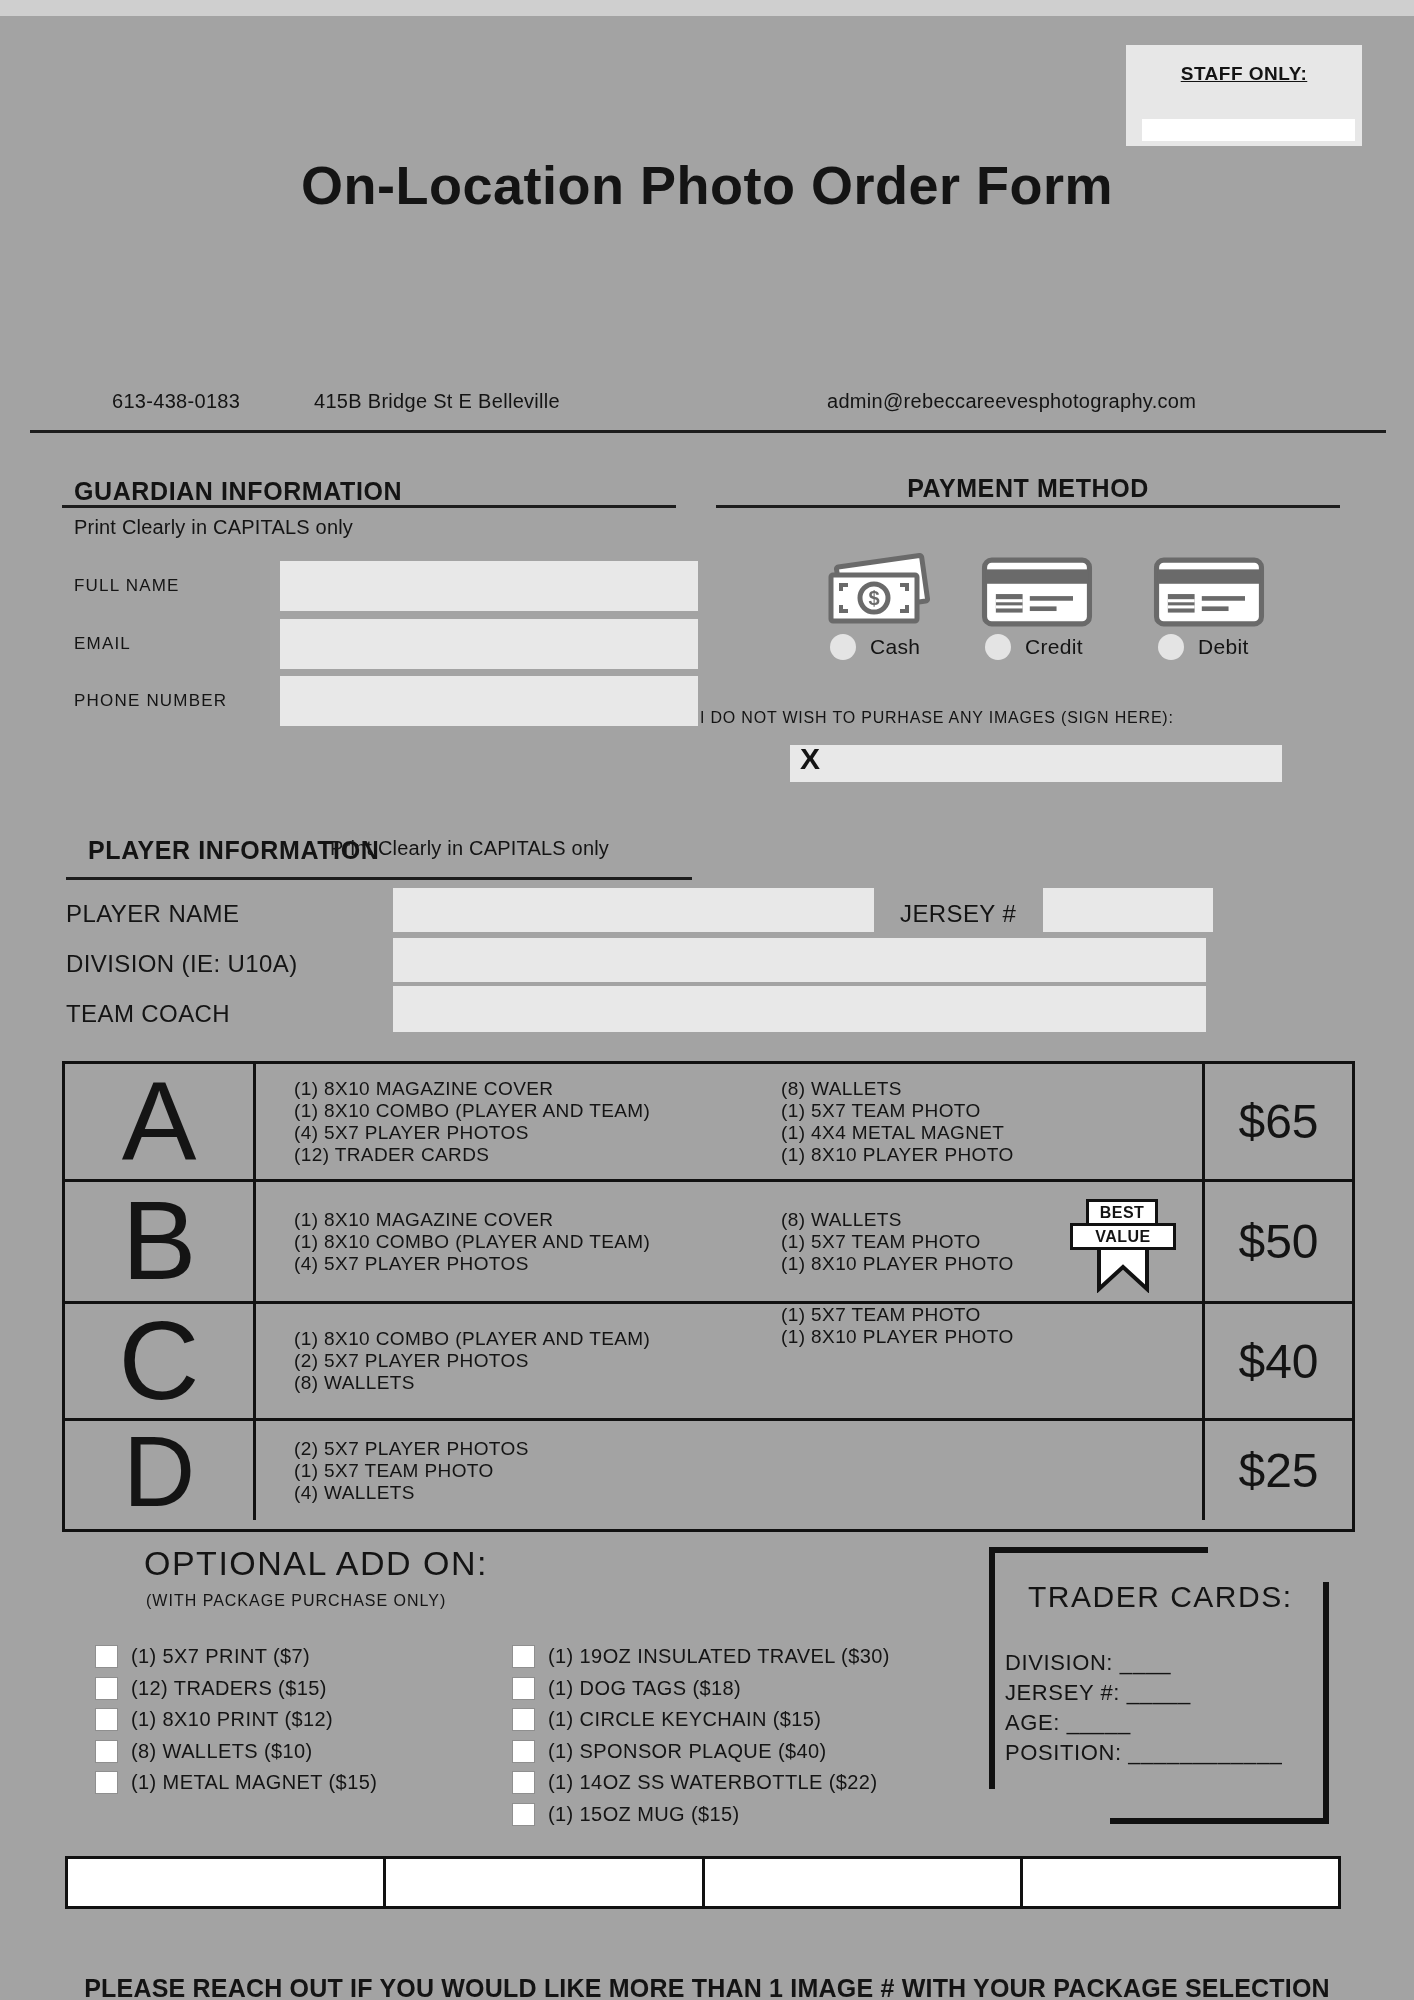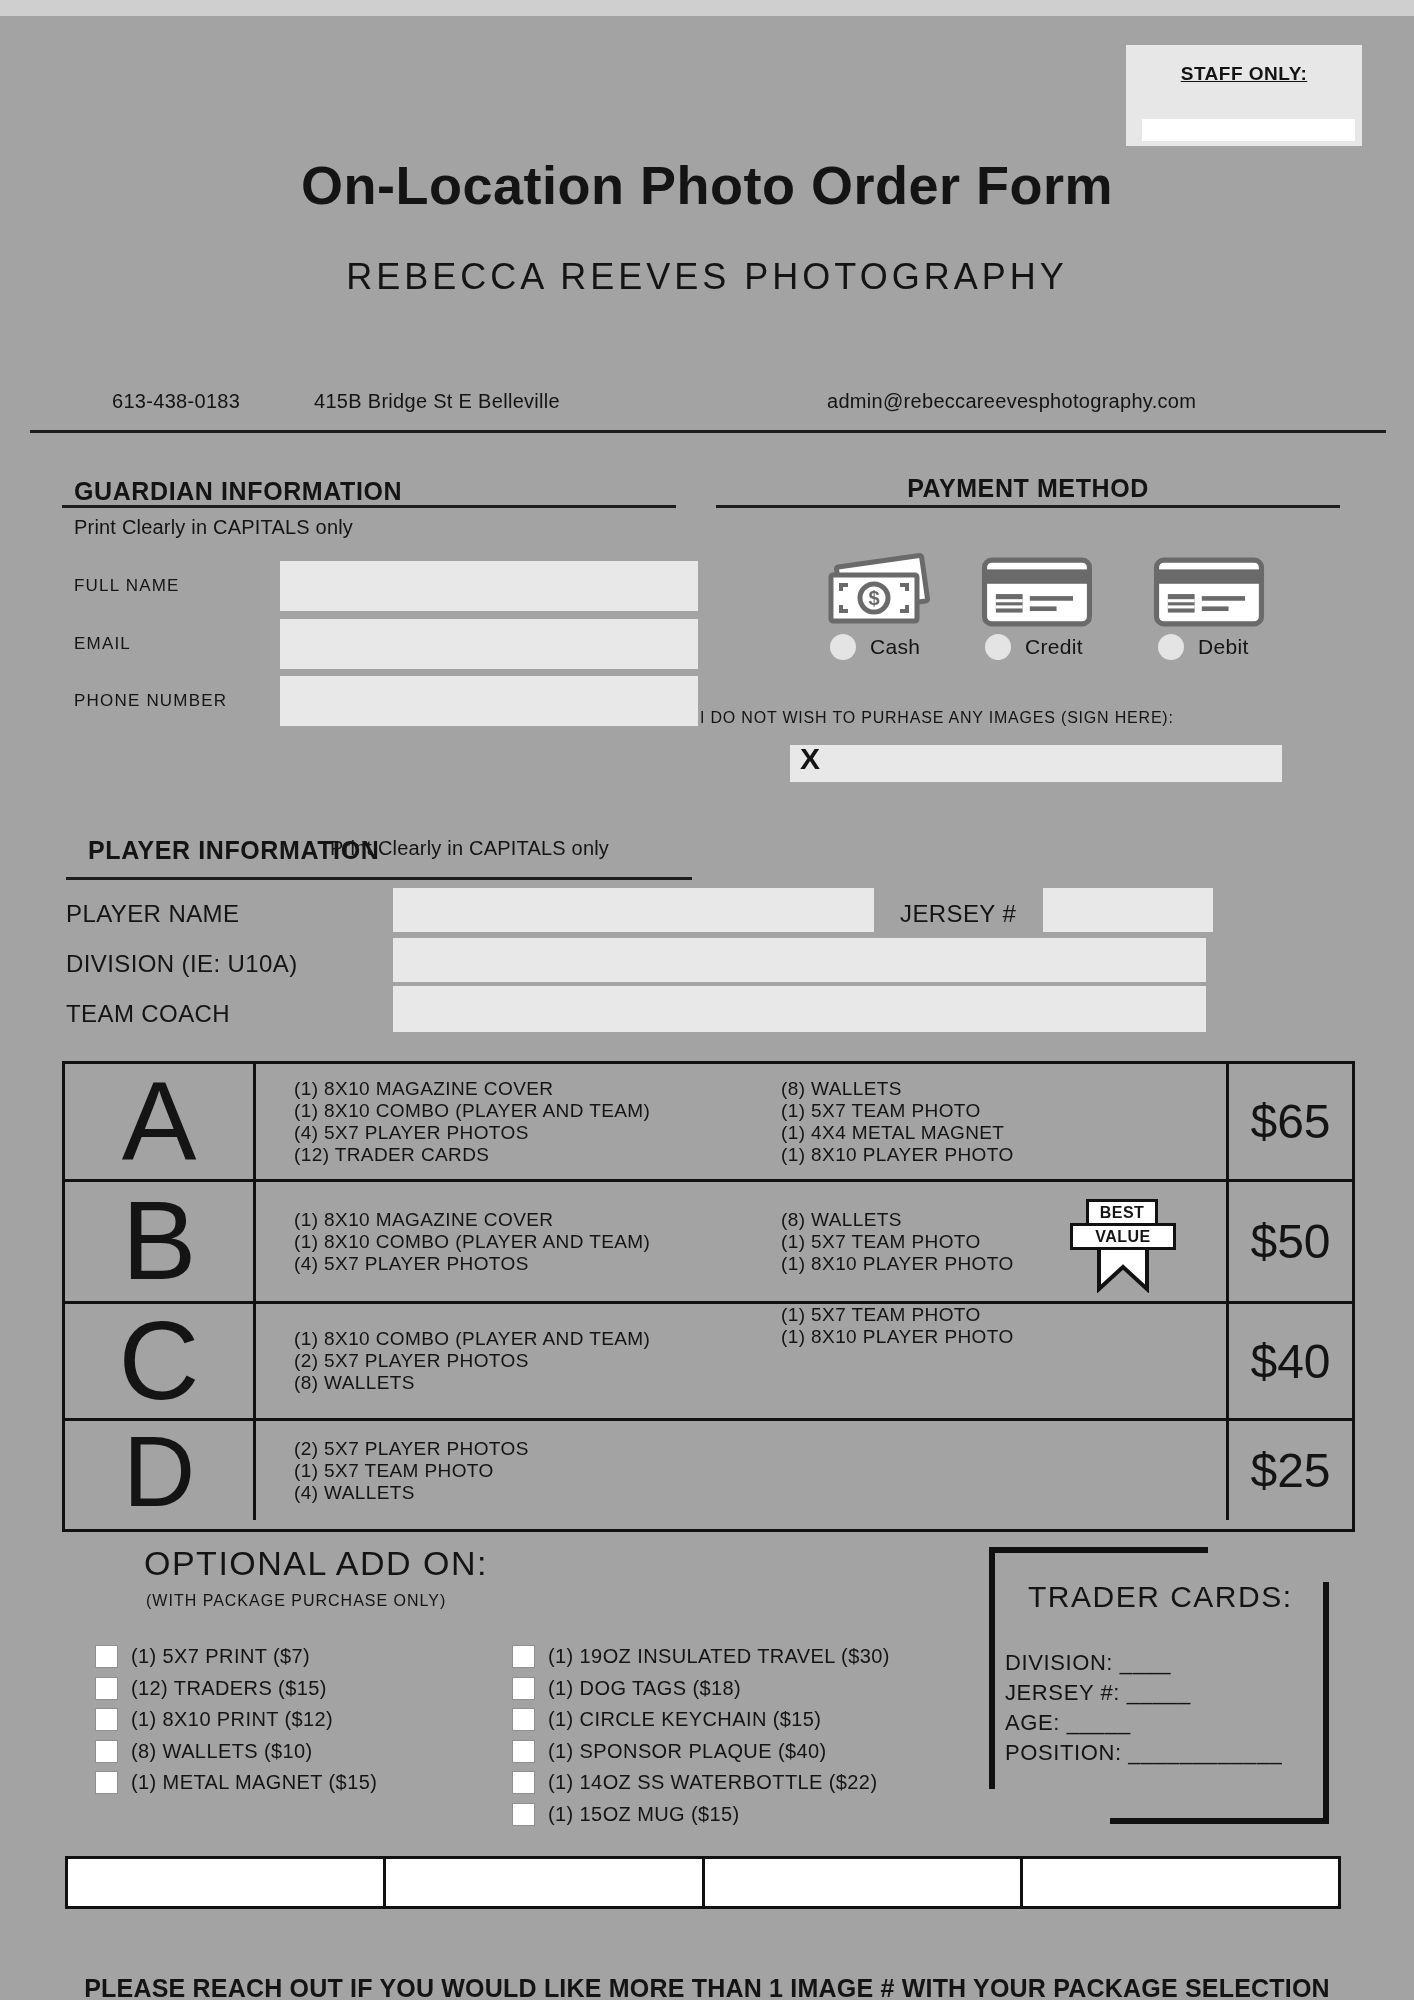--- a/index.html
+++ b/index.html
@@ -39,21 +39,21 @@
   .player-label { font-size:24px; letter-spacing:.4px; }
 
   
   .pkg-table { left:62px; top:1045px; width:1293px; height:471px; border:3px solid #111; display:flex; flex-direction:column; }
   .pkg-row { display:flex; }
   .pkg-row + .pkg-row { border-top:3px solid #111; }
   .pkg-letter { width:191px; border-right:3px solid #111; display:flex; align-items:center; justify-content:center; font-size:112px; font-weight:300; line-height:.9; }
   .pkg-items { flex:1; display:flex; align-items:center; padding-left:38px; }
   .pkg-col1 { width:487px; }
   .pkg-item { font-size:19px; letter-spacing:.4px; line-height:22px; }
-  .pkg-price { width:126px; border-left:3px solid #111; display:flex; align-items:center; justify-content:center; font-size:48px; font-weight:300; }
+  .pkg-price { width:150px; border-left:3px solid #111; display:flex; align-items:center; justify-content:center; font-size:48px; font-weight:300; }
   .badge-box { background:#fff; border:3px solid #111; text-align:center; font-weight:800; font-size:16px; letter-spacing:.5px; line-height:21px; z-index:2; }
 
   
   .addon-heading { font-size:34px; font-weight:300; letter-spacing:1.5px; }
   .addon-sub { font-size:16px; letter-spacing:1px; }
   .addon-row { display:flex; align-items:center; }
   .checkbox { width:23px; height:23px; border:1.5px solid #8f8f8f; background:#fff; display:inline-block; flex:none; }
   .addon-text { font-size:20px; letter-spacing:.4px; margin-left:13px; white-space:nowrap; }
 
   
@@ -74,21 +74,20 @@
 <body>
 
 <div class="page">
 
   <div class="abs staff-box">
     <span class="staff-label">STAFF ONLY:</span>
     <div class="staff-input"></div>
   </div>
 
   <div class="abs title">On-Location Photo Order Form</div>
-  <div class="abs subtitle">REBECCA REEVES PHOTOGRAPHY</div>
 
   <span class="abs contact" style="left:112px;">613-438-0183</span>
   <span class="abs contact" style="left:314px;">415B Bridge St E Belleville</span>
   <span class="abs contact" style="left:827px;">admin@rebeccareevesphotography.com</span>
   <div class="abs rule"></div>
 
   <div class="abs sec-heading" style="left:74px; top:461px;">GUARDIAN INFORMATION</div>
   <div class="abs underline-bar" style="left:62px; top:489px; width:614px;"></div>
   <div class="abs note" style="left:74px; top:500px;">Print Clearly in CAPITALS only</div>
 

